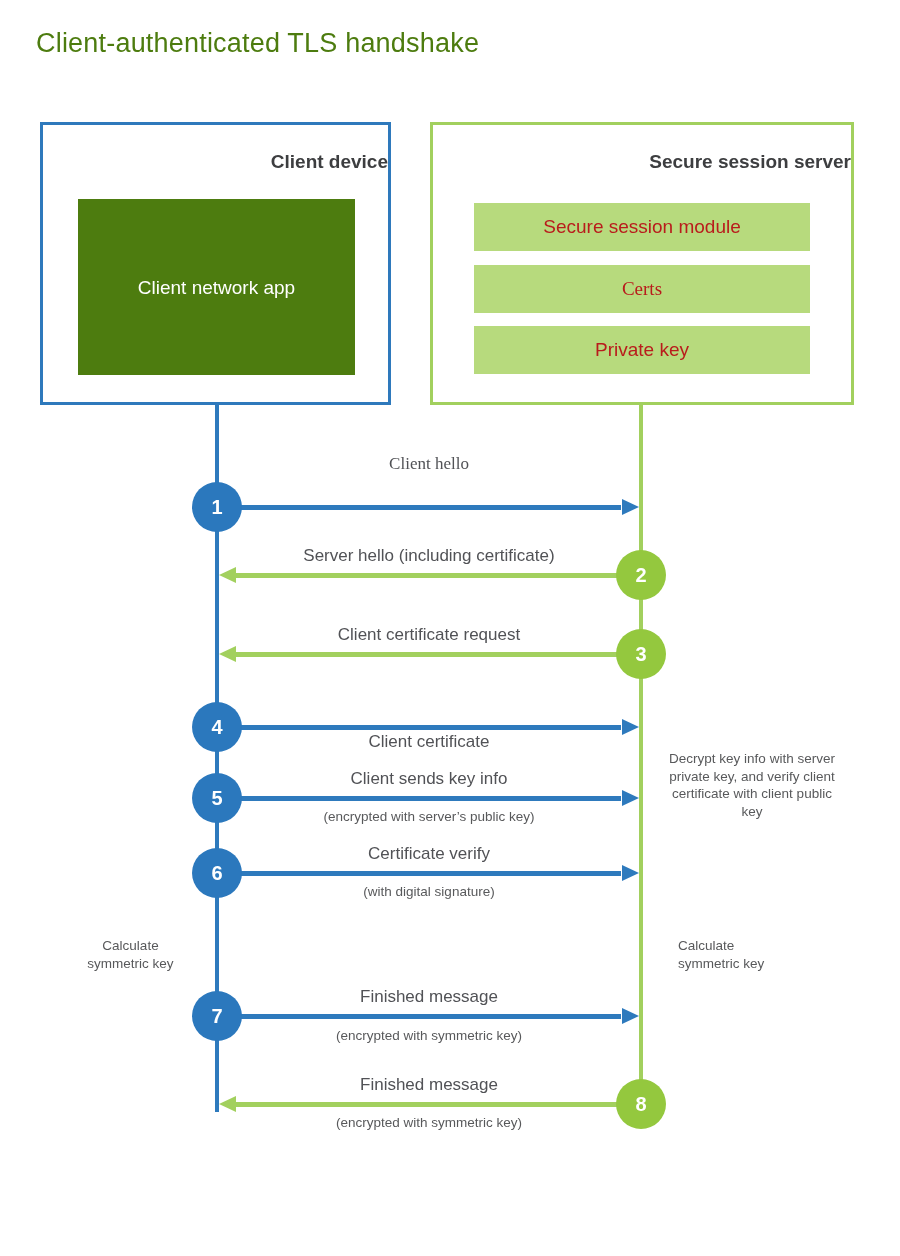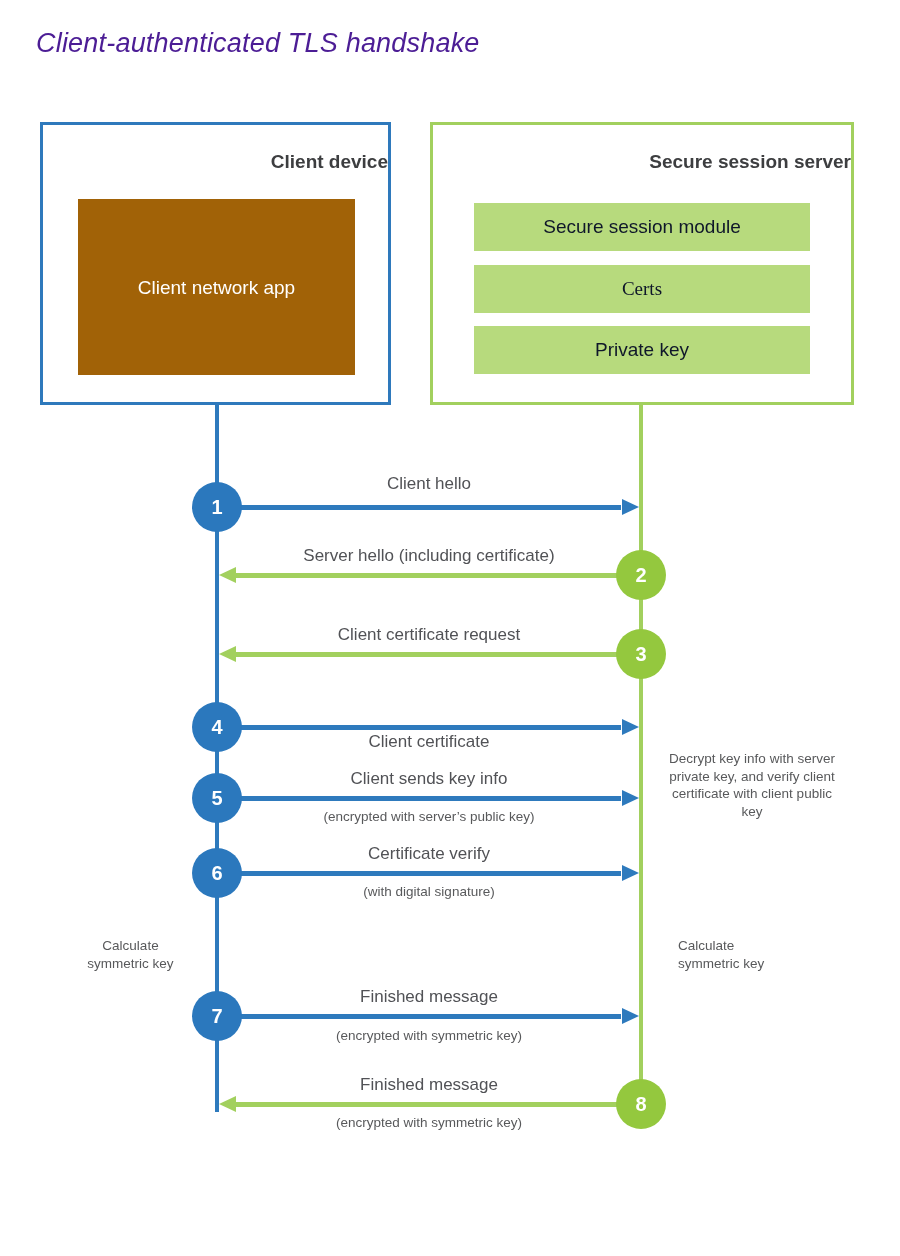--- a/index.html
+++ b/index.html
@@ -2,31 +2,31 @@
 <html><head>
 <meta charset="utf-8">
 <style>
   html,body{margin:0;padding:0;background:#fff;}
   #canvas{
     position:relative;width:900px;height:1256px;background:#ffffff;overflow:hidden;
     font-family:"Liberation Sans","DejaVu Sans",sans-serif;
   }
   .abs{position:absolute;}
   
-  #title{left:36px;top:28px;font-size:27px;font-weight:400;color:#4c1d95;letter-spacing:.2px;font-style:italic;}
+  #title{left:36px;top:28px;font-size:27px;font-weight:400;color:#4d7c0f;letter-spacing:.2px;}
   
   .actor-box{box-sizing:border-box;background:#fff;}
   #client-box{left:40px;top:122px;width:351px;height:283px;border:3px solid #2e79bc;}
   #server-box{left:430px;top:122px;width:424px;height:283px;border:3px solid #a2d05e;}
   .actor-title{position:absolute;left:0;top:26px;width:100%;text-align:right;
     font-size:19px;font-weight:700;color:#3d3e40;}
-  #client-app{position:absolute;left:35px;top:74px;width:277px;height:176px;background:#a16207;
+  #client-app{position:absolute;left:35px;top:74px;width:277px;height:176px;background:#4d7c0f;
     color:#fff;font-size:19px;line-height:27px;display:flex;align-items:center;justify-content:center;
     text-align:center;padding:0 40px;box-sizing:border-box;}
-  .server-bar{position:absolute;left:41px;width:336px;height:48px;background:#b7da7d;color:#0f172a;
+  .server-bar{position:absolute;left:41px;width:336px;height:48px;background:#b7da7d;color:#b91c1c;
     font-size:19px;display:flex;align-items:center;justify-content:center;}
   
   .lifeline{width:4px;}
   #lifeline-client{left:215px;top:405px;height:707px;background:#2e7abd;}
   #lifeline-server{left:639px;top:405px;height:699px;background:#a2d05e;}
   
   .circle{width:50px;height:50px;border-radius:50%;color:#fff;font-size:20px;font-weight:700;
     display:flex;align-items:center;justify-content:center;z-index:3;}
   .circle.blue{background:#2b78bd;}
   .circle.green{background:#94c83e;}
@@ -59,21 +59,21 @@
   <div class="abs actor-box" id="server-box">
     <div class="actor-title">Secure session server</div>
     <div class="server-bar" style="top:78px;">Secure session module</div>
     <div class="server-bar" style="top:140px;font-family:Liberation Serif, serif;">Certs</div>
     <div class="server-bar" style="top:201px;">Private key</div>
   </div>
 
   <div class="abs lifeline" id="lifeline-client"></div>
   <div class="abs lifeline" id="lifeline-server"></div>
 
-  <div class="abs msg-label" style="top:474px;">Client hello</div>
+  <div class="abs msg-label" style="top:454px;font-family:Liberation Serif, serif;">Client hello</div>
   <div class="abs aline blue" style="left:217px;top:505px;width:404px;"></div>
   <div class="abs ah right" style="left:622px;top:499px;"></div>
   <div class="abs circle blue" style="left:192px;top:482px;">1</div>
 
   <div class="abs msg-label" style="top:546px;">Server hello (including certificate)</div>
   <div class="abs aline green" style="left:236px;top:573px;width:405px;"></div>
   <div class="abs ah left" style="left:219px;top:567px;"></div>
   <div class="abs circle green" style="left:616px;top:550px;">2</div>
 
   <div class="abs msg-label" style="top:625px;">Client certificate request</div>

